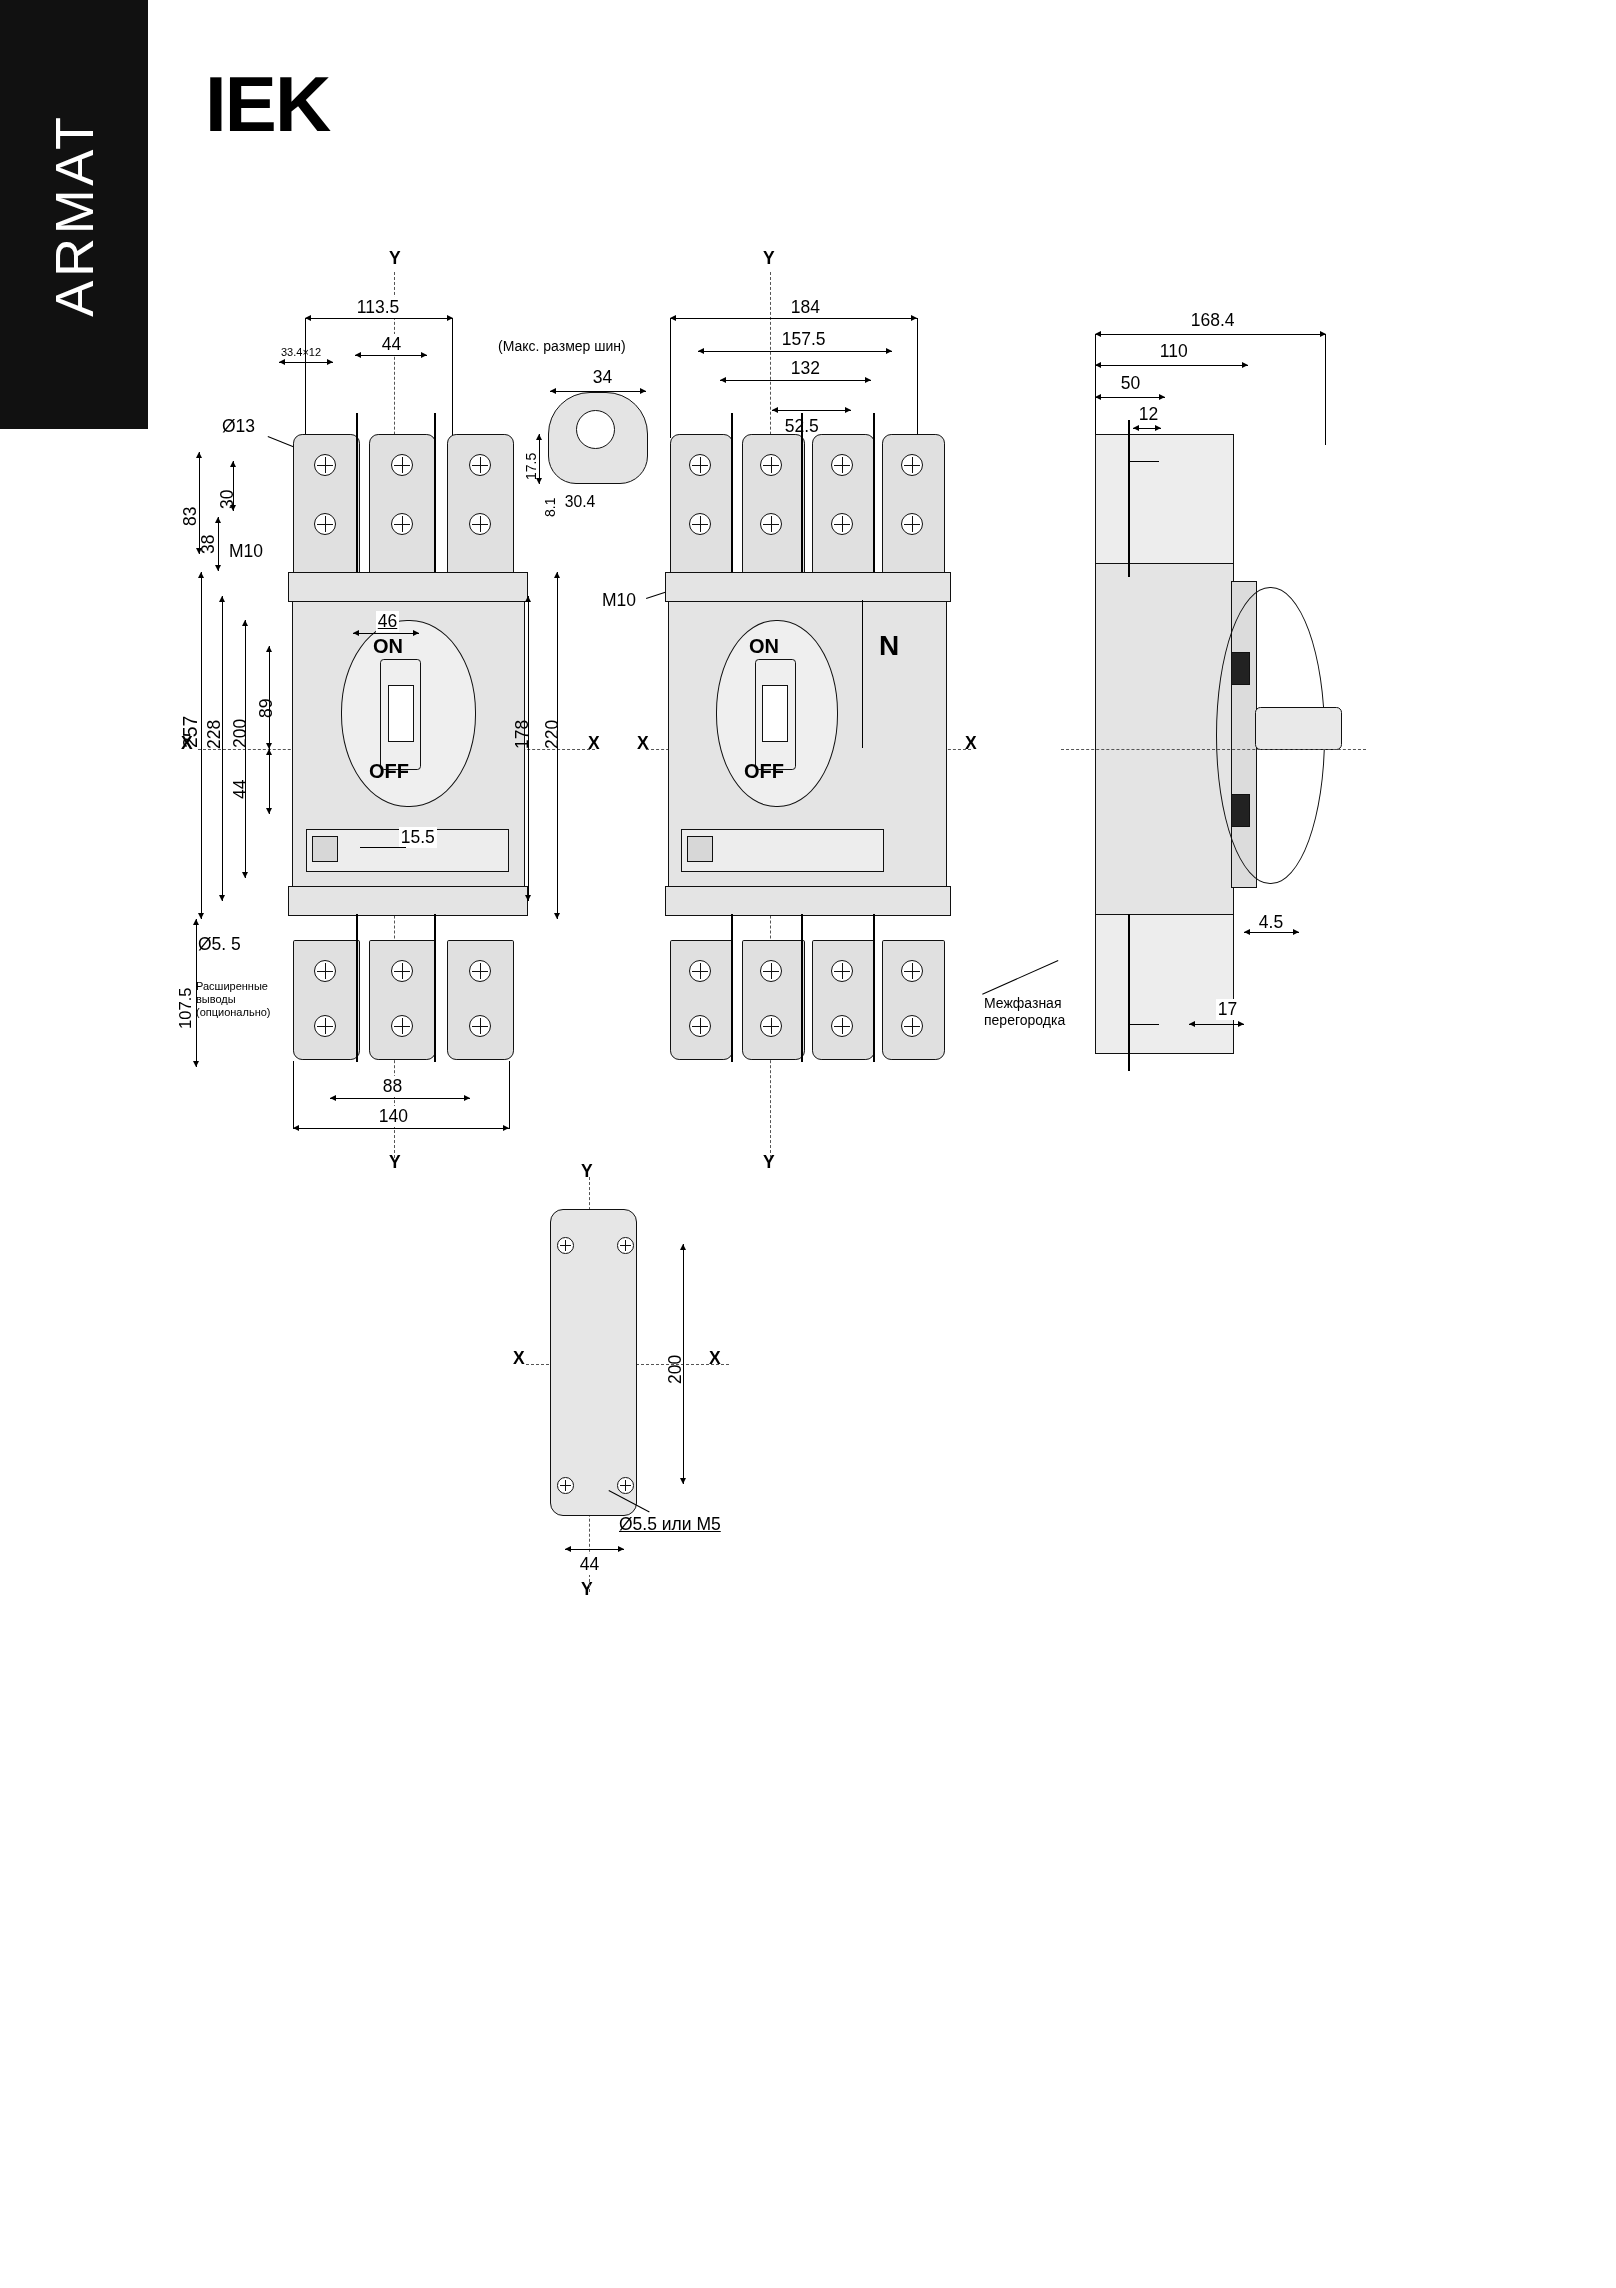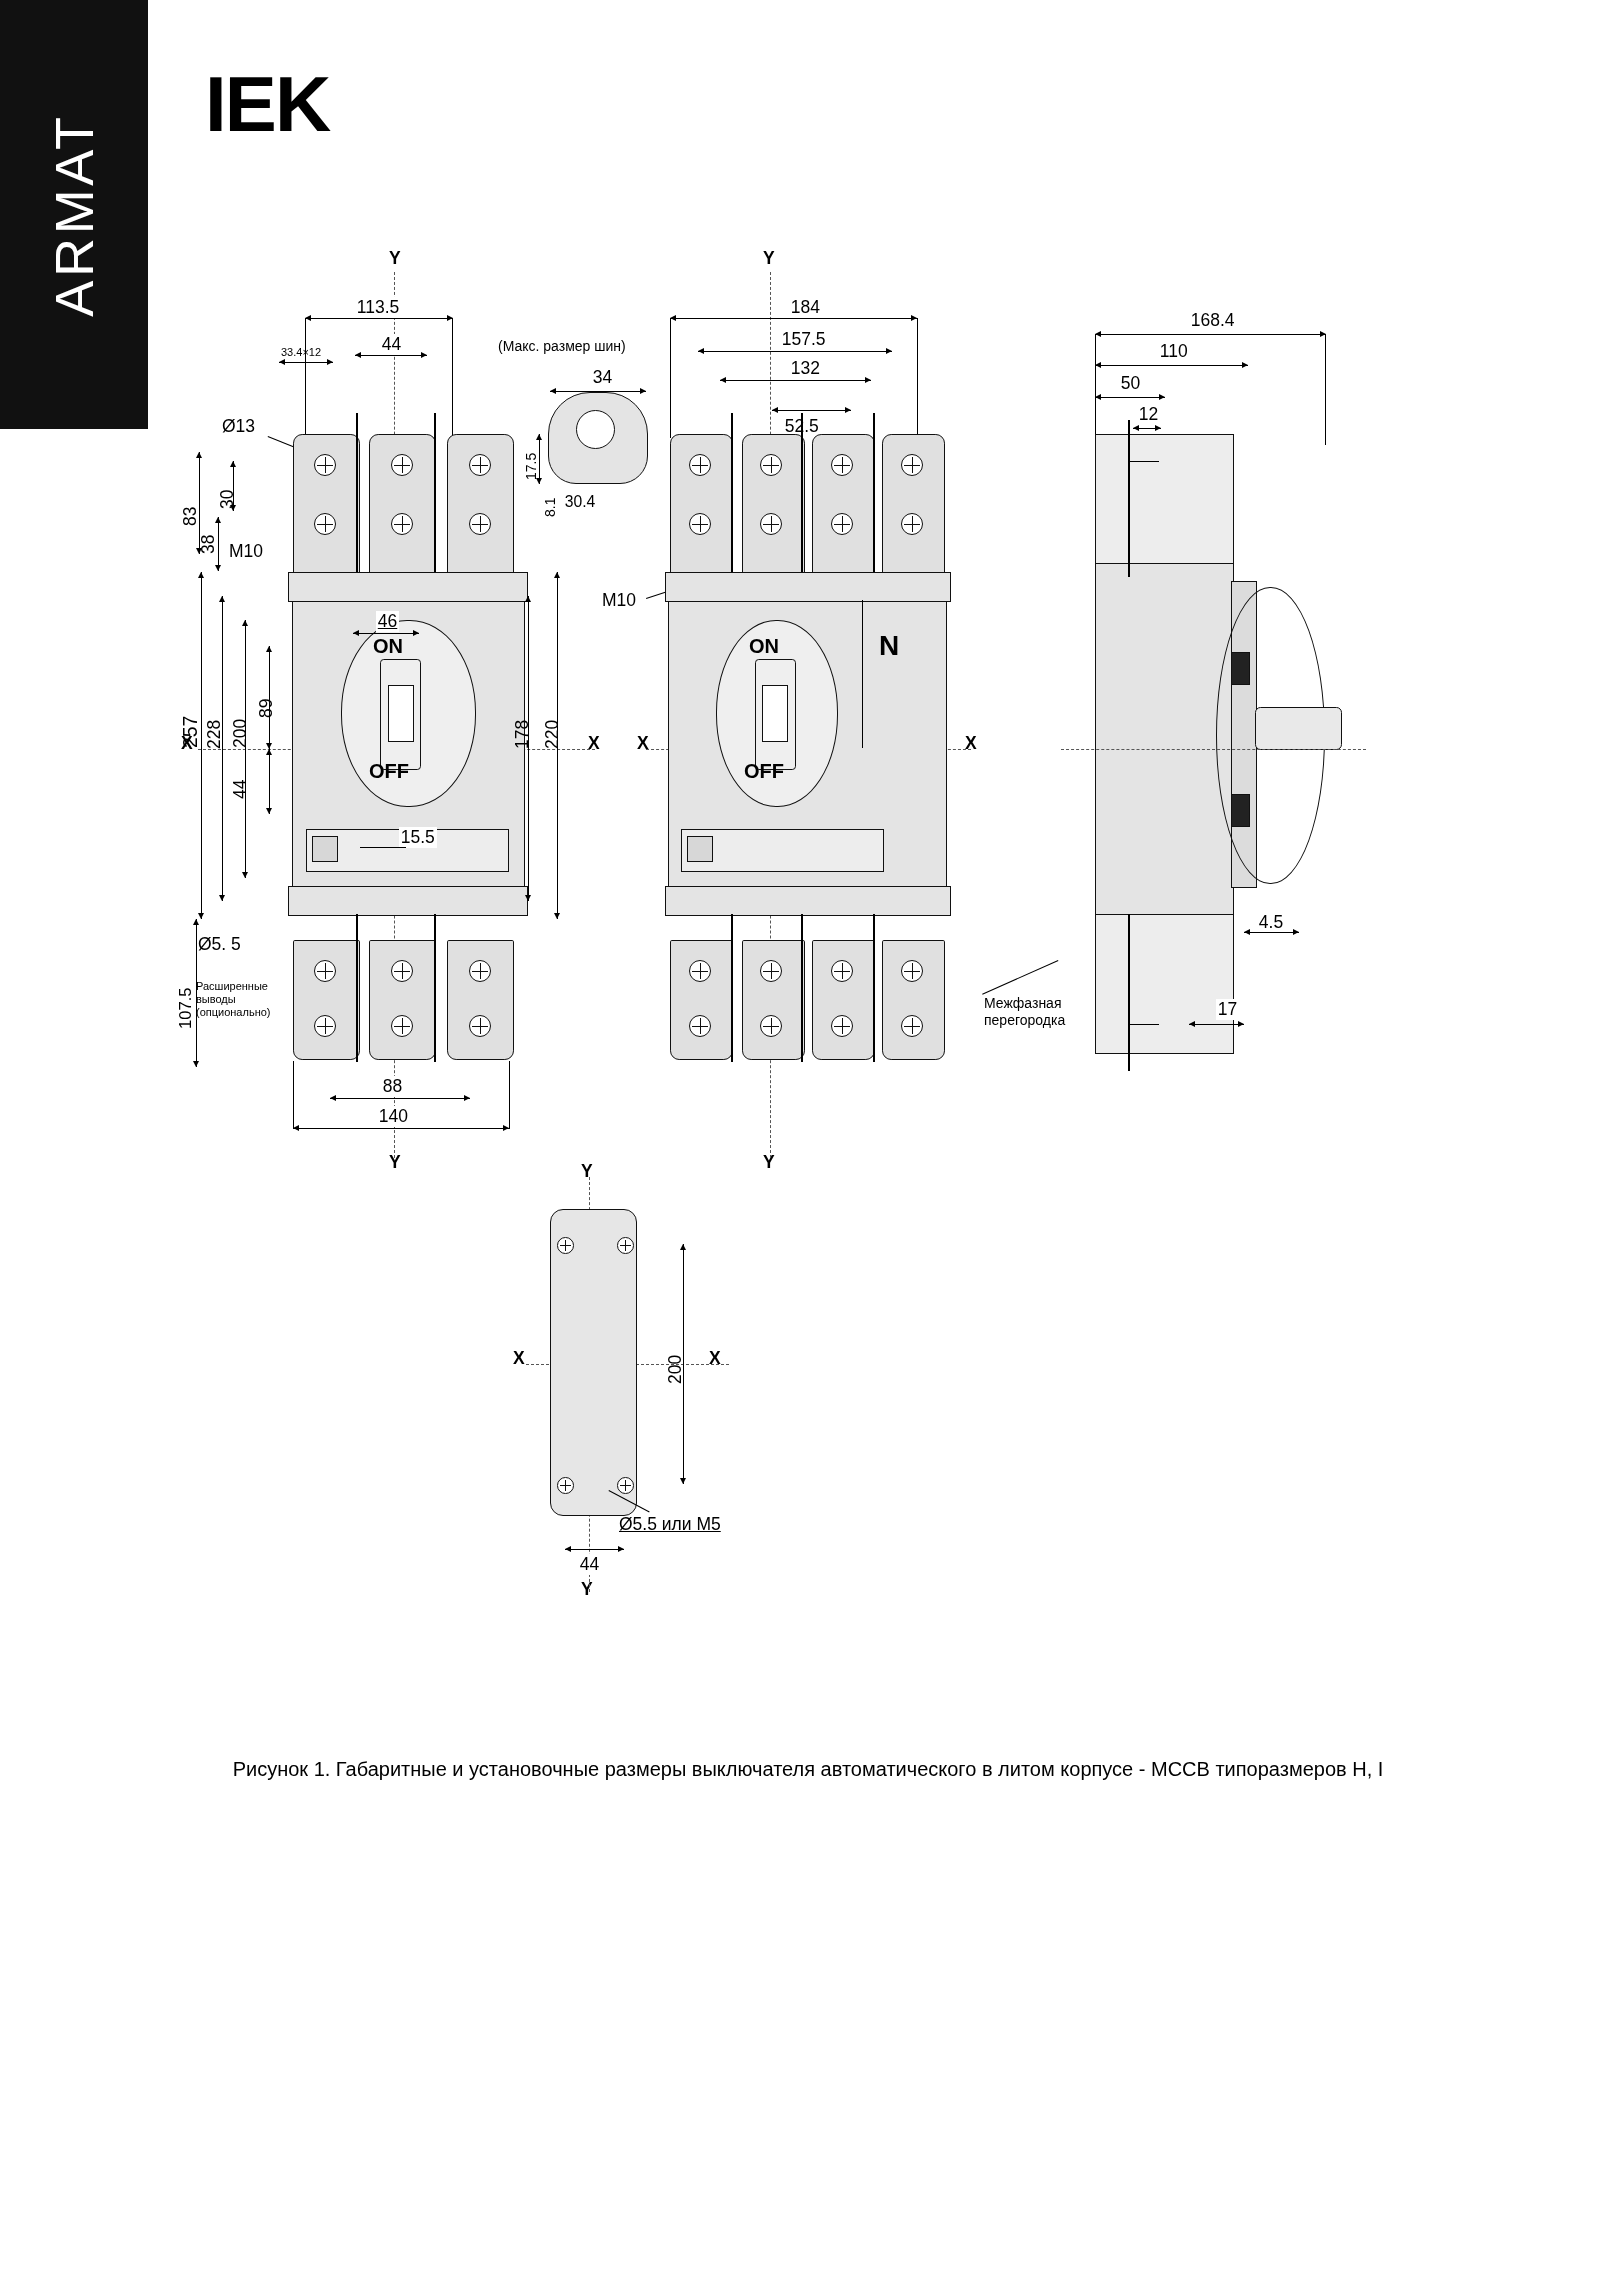--- a/index.html
+++ b/index.html
@@ -298,16 +298,15 @@
   <div class="screw" style="left:617px;top:1477px;width:14.8px;height:14.8px;"></div>
 
   <div class="lbl rot" style="left:666px;top:1384px;">200</div>
   <div class="varrow" style="left:683px;top:1244px;height:240px;"></div>
   <div class="dimtxt" style="left:578px;top:1554px;">44</div>
   <div class="arrowline" style="left:565px;top:1549px;width:59px;"></div>
   <div class="lbl" style="left:619px;top:1515px;text-decoration:underline;">Ø5.5 или M5</div>
   <div class="exth" style="left:609px;top:1490px;width:46px;transform:rotate(28deg);transform-origin:0 0;"></div>
 
 
-  <div class="caption">Рисунок 1. Габаритные и установочные размеры выключателя автоматического в литом корпусе - MCCB типоразмеров  H, I</div>
 
 </div>
 
 
 </body></html>

